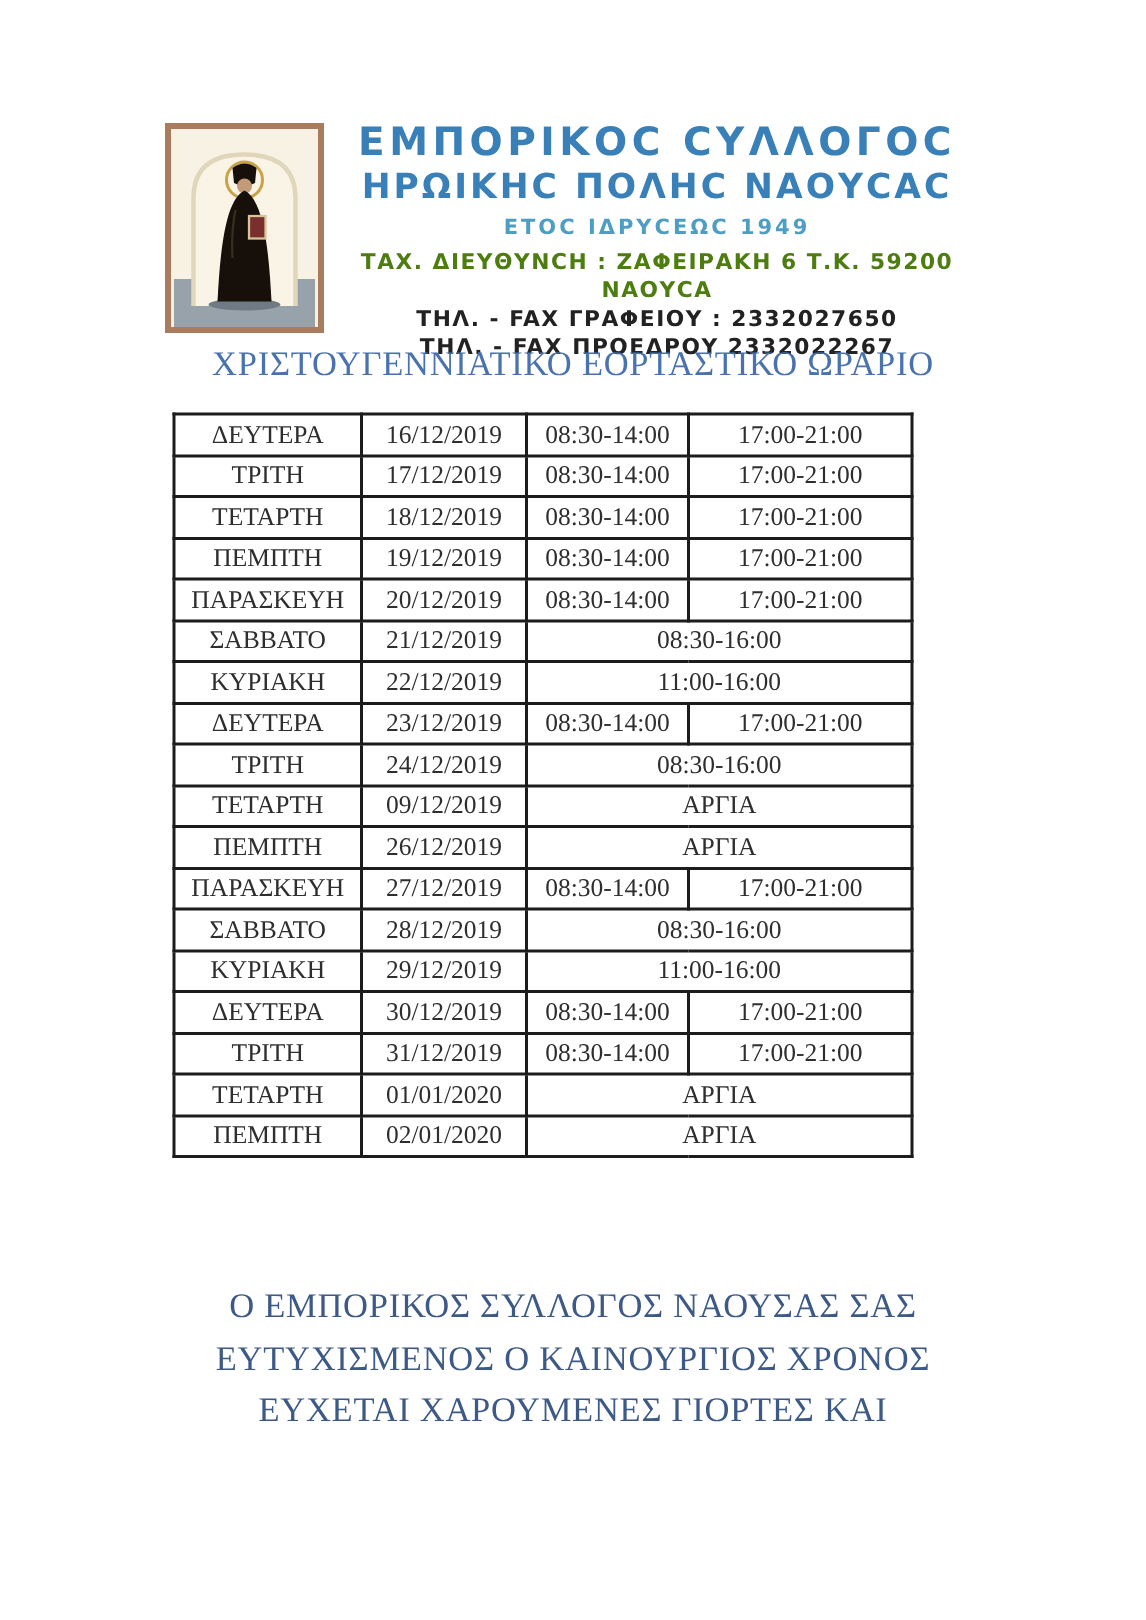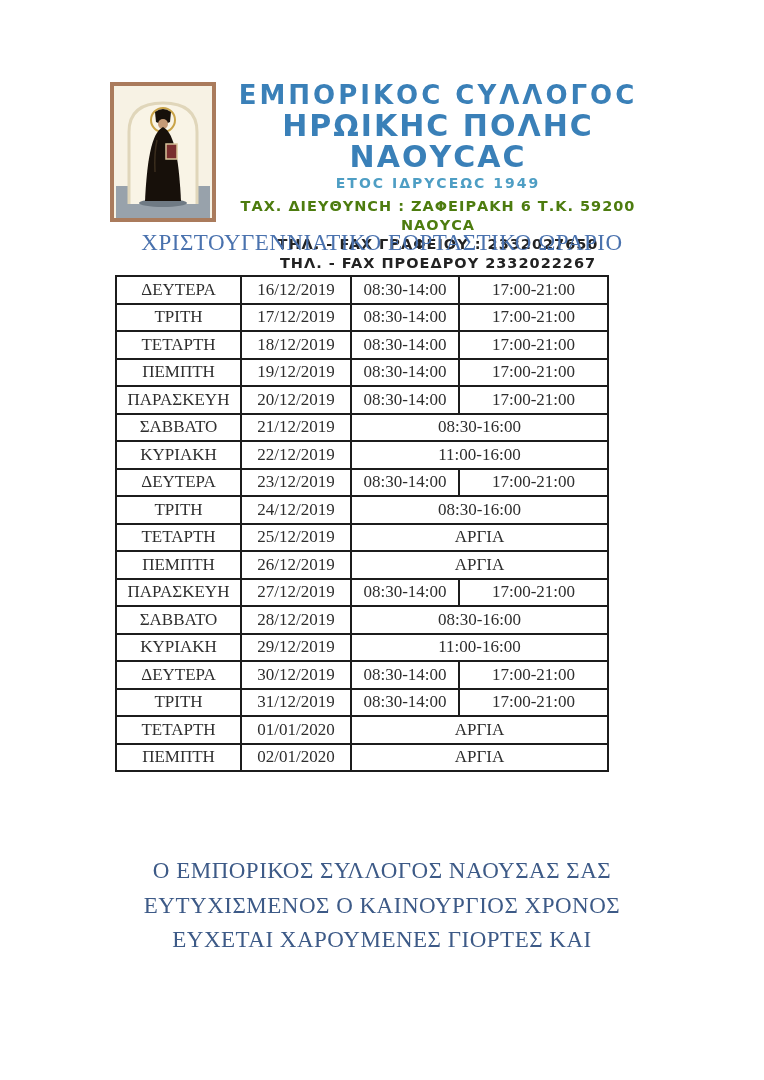--- a/index.html
+++ b/index.html
@@ -19,21 +19,21 @@
   .head-text{
     position:absolute;left:214px;top:80px;width:448px;
     text-align:center;
     font-family:"DejaVu Sans", sans-serif;
   }
   .org-line1{
     font-size:26px;line-height:30px;font-weight:bold;
     letter-spacing:3px;color:#3a80b8;
   }
   .org-line2{
-    font-size:30px;line-height:31px;font-weight:bold;
+    font-size:23px;line-height:31px;font-weight:bold;
     letter-spacing:2px;color:#3a80b8;
   }
   .founded-line{
     font-size:14px;line-height:18px;font-weight:bold;
     letter-spacing:2px;color:#4e9ec4;margin-top:2px;
   }
   .addr-line{
     font-size:14.5px;line-height:19px;font-weight:bold;
     letter-spacing:1px;color:#4d7c0f;margin-top:5px;
   }
@@ -165,21 +165,21 @@
           <td>08:30-14:00</td>
           <td>17:00-21:00</td>
         </tr>
         <tr>
           <td>ΤΡΙΤΗ</td>
           <td>24/12/2019</td>
           <td colspan="2">08:30-16:00</td>
         </tr>
         <tr>
           <td>ΤΕΤΑΡΤΗ</td>
-          <td>25/12/2019</td>
+          <td>09/12/2019</td>
           <td colspan="2">ΑΡΓΙΑ</td>
         </tr>
         <tr>
           <td>ΠΕΜΠΤΗ</td>
           <td>26/12/2019</td>
           <td colspan="2">ΑΡΓΙΑ</td>
         </tr>
         <tr>
           <td>ΠΑΡΑΣΚΕΥΗ</td>
           <td>27/12/2019</td>

